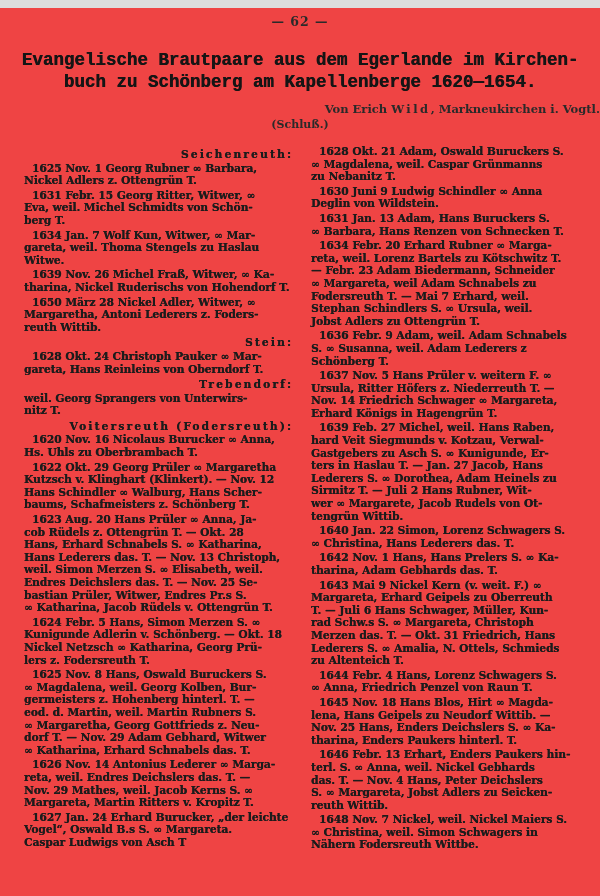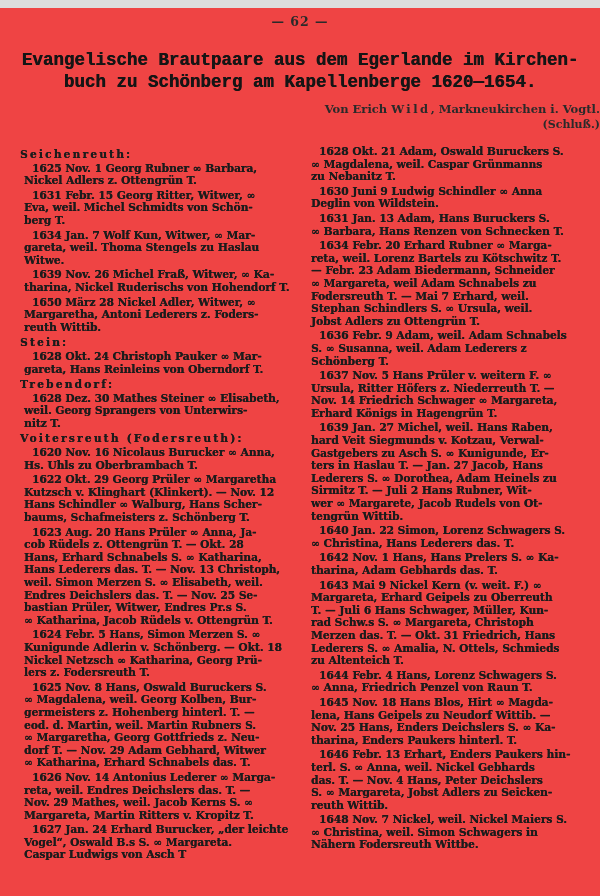--- a/index.html
+++ b/index.html
@@ -33,21 +33,21 @@
   }
   .byline{
     margin-top:9px;
     text-align:right;
     font-size:11.5px;
     color:#2a2a2a;
   }
   .byline .spaced{letter-spacing:2.5px;}
   .subtitle{
     margin-top:2px;
-    text-align:right;
+    text-align:center;
     font-size:11px;
     color:#2a2a2a;
   }
   .columns{
     display:flex;
     gap:14px;
     padding:0 20px;
     margin-top:14px;
   }
   .col{
@@ -55,20 +55,21 @@
     font-size:10.6px;
     line-height:12.6px;
     text-shadow:0.3px 0 0 currentColor;
   }
   .section{margin:0;}
   .sec-heading{
     letter-spacing:2.2px;
     margin-top:3px;
     margin-bottom:1px;
     white-space:nowrap;
+    text-align:right;
   }
   .entry{margin-bottom:2px;}
   .line{padding-left:4px;white-space:nowrap;}
   .line.first{padding-left:12px;}
 </style>
 </head>
 <body>
 
 <div class="page">
   <div class="page-number">— 62 —</div>
@@ -113,21 +114,20 @@
         <div class="section">
           <div class="sec-heading">Stein:</div>
           <div class="entry">
             <div class="line first">1628 Okt. 24 Christoph Pauker ∞ Mar-</div>
             <div class="line">gareta, Hans Reinleins von Oberndorf T.</div>
           </div>
         </div>
         <div class="section">
           <div class="sec-heading">Trebendorf:</div>
           <div class="entry">
-            <div class="line first">1628 Dez. 30 Mathes Steiner ∞ Elisabeth,</div>
             <div class="line">weil. Georg Sprangers von Unterwirs-</div>
             <div class="line">nitz T.</div>
           </div>
         </div>
         <div class="section">
           <div class="sec-heading">Voitersreuth (Fodersreuth):</div>
           <div class="entry">
             <div class="line first">1620 Nov. 16 Nicolaus Burucker ∞ Anna,</div>
             <div class="line">Hs. Uhls zu Oberbrambach T.</div>
           </div>
@@ -204,21 +204,21 @@
             <div class="line">S. ∞ Susanna, weil. Adam Lederers z</div>
             <div class="line">Schönberg T.</div>
           </div>
           <div class="entry">
             <div class="line first">1637 Nov. 5 Hans Prüler v. weitern F. ∞</div>
             <div class="line">Ursula, Ritter Höfers z. Niederreuth T. —</div>
             <div class="line">Nov. 14 Friedrich Schwager ∞ Margareta,</div>
             <div class="line">Erhard Königs in Hagengrün T.</div>
           </div>
           <div class="entry">
-            <div class="line first">1639 Jan. 27 Michel, weil. Hans Raben,</div>
+            <div class="line first">1639 Feb. 27 Michel, weil. Hans Raben,</div>
             <div class="line">hard Veit Siegmunds v. Kotzau, Verwal-</div>
             <div class="line">Gastgebers zu Asch S. ∞ Kunigunde, Er-</div>
             <div class="line">ters in Haslau T. — Jan. 27 Jacob, Hans</div>
             <div class="line">Lederers S. ∞ Dorothea, Adam Heinels zu</div>
             <div class="line">Sirmitz T. — Juli 2 Hans Rubner, Wit-</div>
             <div class="line">wer ∞ Margarete, Jacob Rudels von Ot-</div>
             <div class="line">tengrün Wittib.</div>
           </div>
           <div class="entry">
             <div class="line first">1640 Jan. 22 Simon, Lorenz Schwagers S.</div>

